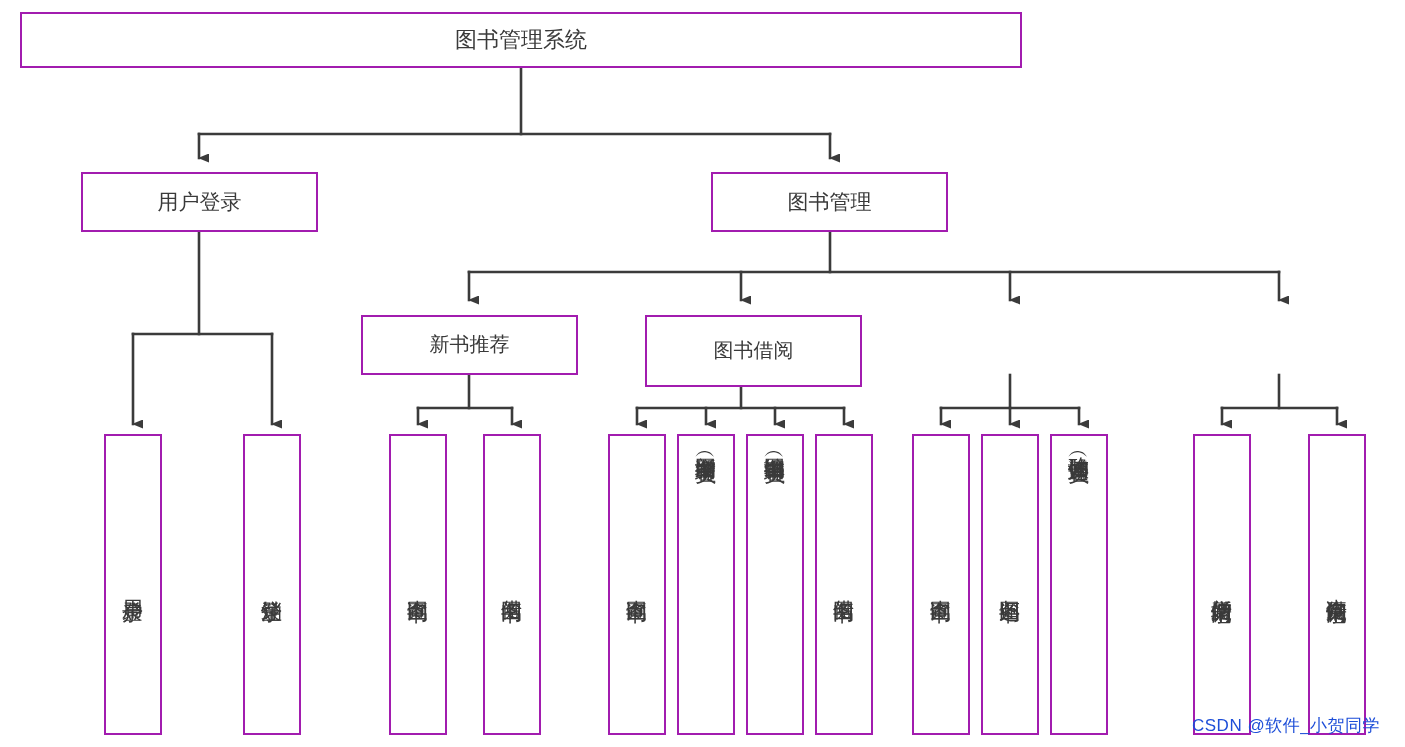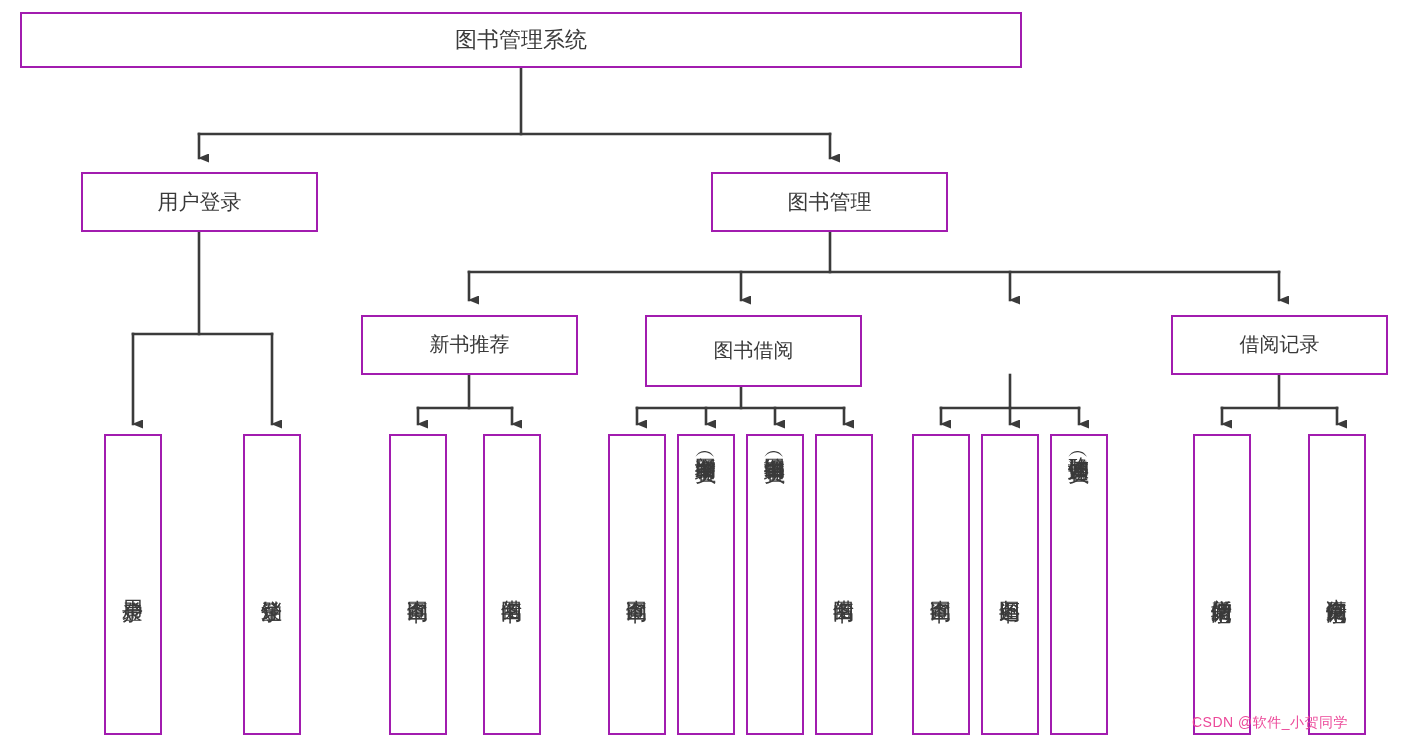--- a/index.html
+++ b/index.html
@@ -64,22 +64,22 @@
     line-height: 1;
   }
   .node.leaf.center-v {
     align-items: center;
     padding-top: 0;
   }
   .watermark {
     position: absolute;
     left: 1192px;
     top: 714px;
-    font-size: 14px;
-    color: #ec4899;
+    font-size: 17px;
+    color: #1d4ed8;
     white-space: nowrap;
     letter-spacing: 0.5px;
   }
 </style>
 </head>
 <body>
 
 <div id="diagram-root">
 
   <svg id="edges-layer" width="1405" height="747" viewBox="0 0 1405 747">
@@ -148,23 +148,20 @@
 
   <div class="node level2" style="left:361px; top:315px; width:217px; height:60px;">
     <span class="node-label">新书推荐</span>
   </div>
 
   <div class="node level2" style="left:633px; top:315px; width:217px; height:72px;margin-left:12px;">
     <span class="node-label">图书借阅</span>
   </div>
 
 
-  <div class="node level2" style="left:1171px; top:315px; width:217px; height:60px;">
-    <span class="node-label">借阅记录</span>
-  </div>
 
   <div class="node leaf center-v" style="left:104px; top:434px; width:58px; height:301px;">
     <span class="node-label">用户登录</span>
   </div>
 
   <div class="node leaf center-v" style="left:243px; top:434px; width:58px; height:301px;">
     <span class="node-label">注销登录</span>
   </div>
 
   <div class="node leaf center-v" style="left:389px; top:434px; width:58px; height:301px;">

